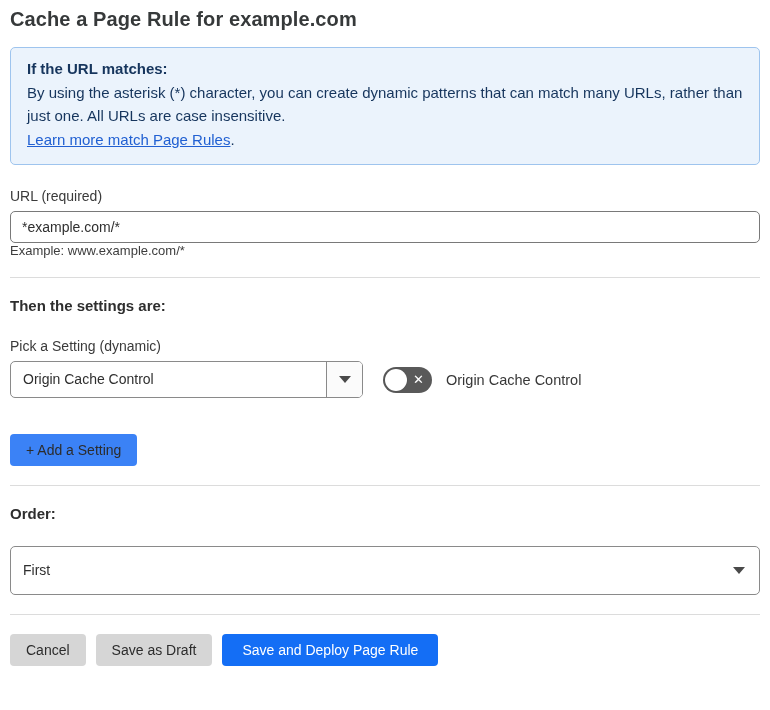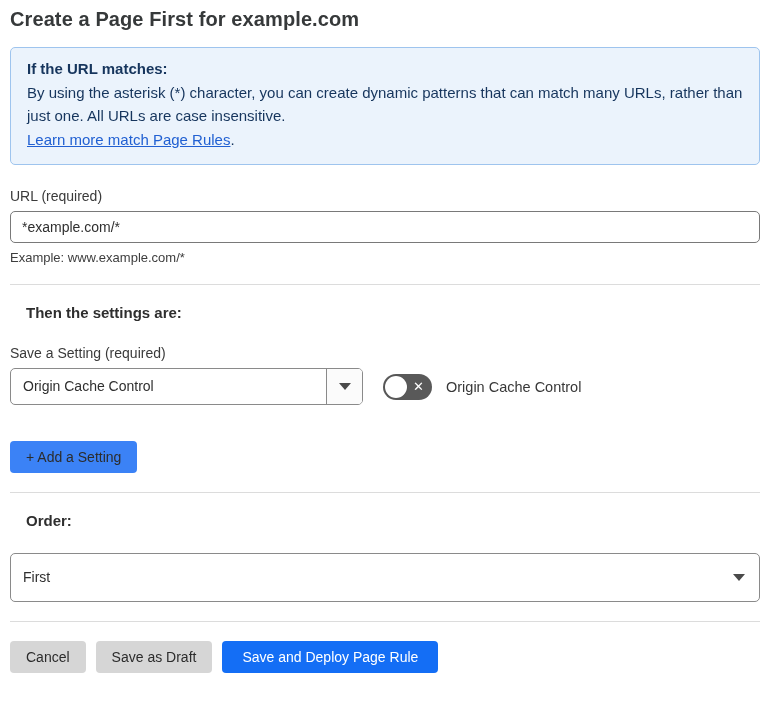--- a/index.html
+++ b/index.html
@@ -56,35 +56,33 @@
     padding: 0 11px;
     font-size: 14px;
     font-family: "Liberation Sans", sans-serif;
     color: #2f2f2f;
     background: #fff;
     outline: none;
   }
   .field-hint {
     font-size: 13px;
     color: #3d3d3d;
-    margin-top: 7px;
   }
 
   hr.divider {
     border: none;
     border-top: 1px solid #dcdcdc;
     margin: 19px 0;
   }
 
   .section-heading {
     font-size: 15px;
     font-weight: bold;
     color: #2e2e2e;
     margin-bottom: 24px;
-    margin-left: 16px;
   }
 
   
   .setting-row { display: flex; align-items: flex-start; }
   .combobox {
     width: 353px;
     height: 37px;
     border: 1px solid #8a8a8a;
     border-radius: 5px;
     background: #ffffff;
@@ -212,39 +210,39 @@
     background: #146ef5;
     color: #ffffff;
     padding: 8px 20px;
   }
 </style>
 </head>
 <body>
 
 <div class="page">
 
-  <h1 class="page-title">Create a Page First for example.com</h1>
+  <h1 class="page-title">Cache a Page Rule for example.com</h1>
 
   <div class="info-box">
     <div class="info-heading">If the URL matches:</div>
     <div class="info-body">By using the asterisk (*) character, you can create dynamic patterns that can match many URLs, rather than just one. All URLs are case insensitive.</div>
     <div class="info-link-line"><span class="info-link">Learn more match Page Rules</span><span class="info-link-suffix">.</span></div>
   </div>
 
   <div class="url-section">
     <div class="field-label">URL (required)</div>
     <input class="text-input" type="text" value="*example.com/*" style="">
     <div class="field-hint">Example: www.example.com/*</div>
   </div>
 
   <hr class="divider">
 
   <div class="settings-section">
     <div class="section-heading">Then the settings are:</div>
-    <div class="field-label">Save a Setting (required)</div>
+    <div class="field-label">Pick a Setting (dynamic)</div>
 
     <div class="setting-row">
       <div class="combobox">
         <div class="combobox-value">Origin Cache Control</div>
         <div class="combobox-arrow-btn">
           <span class="tri-down"></span>
         </div>
       </div>
 
       <div class="toggle-wrap">

